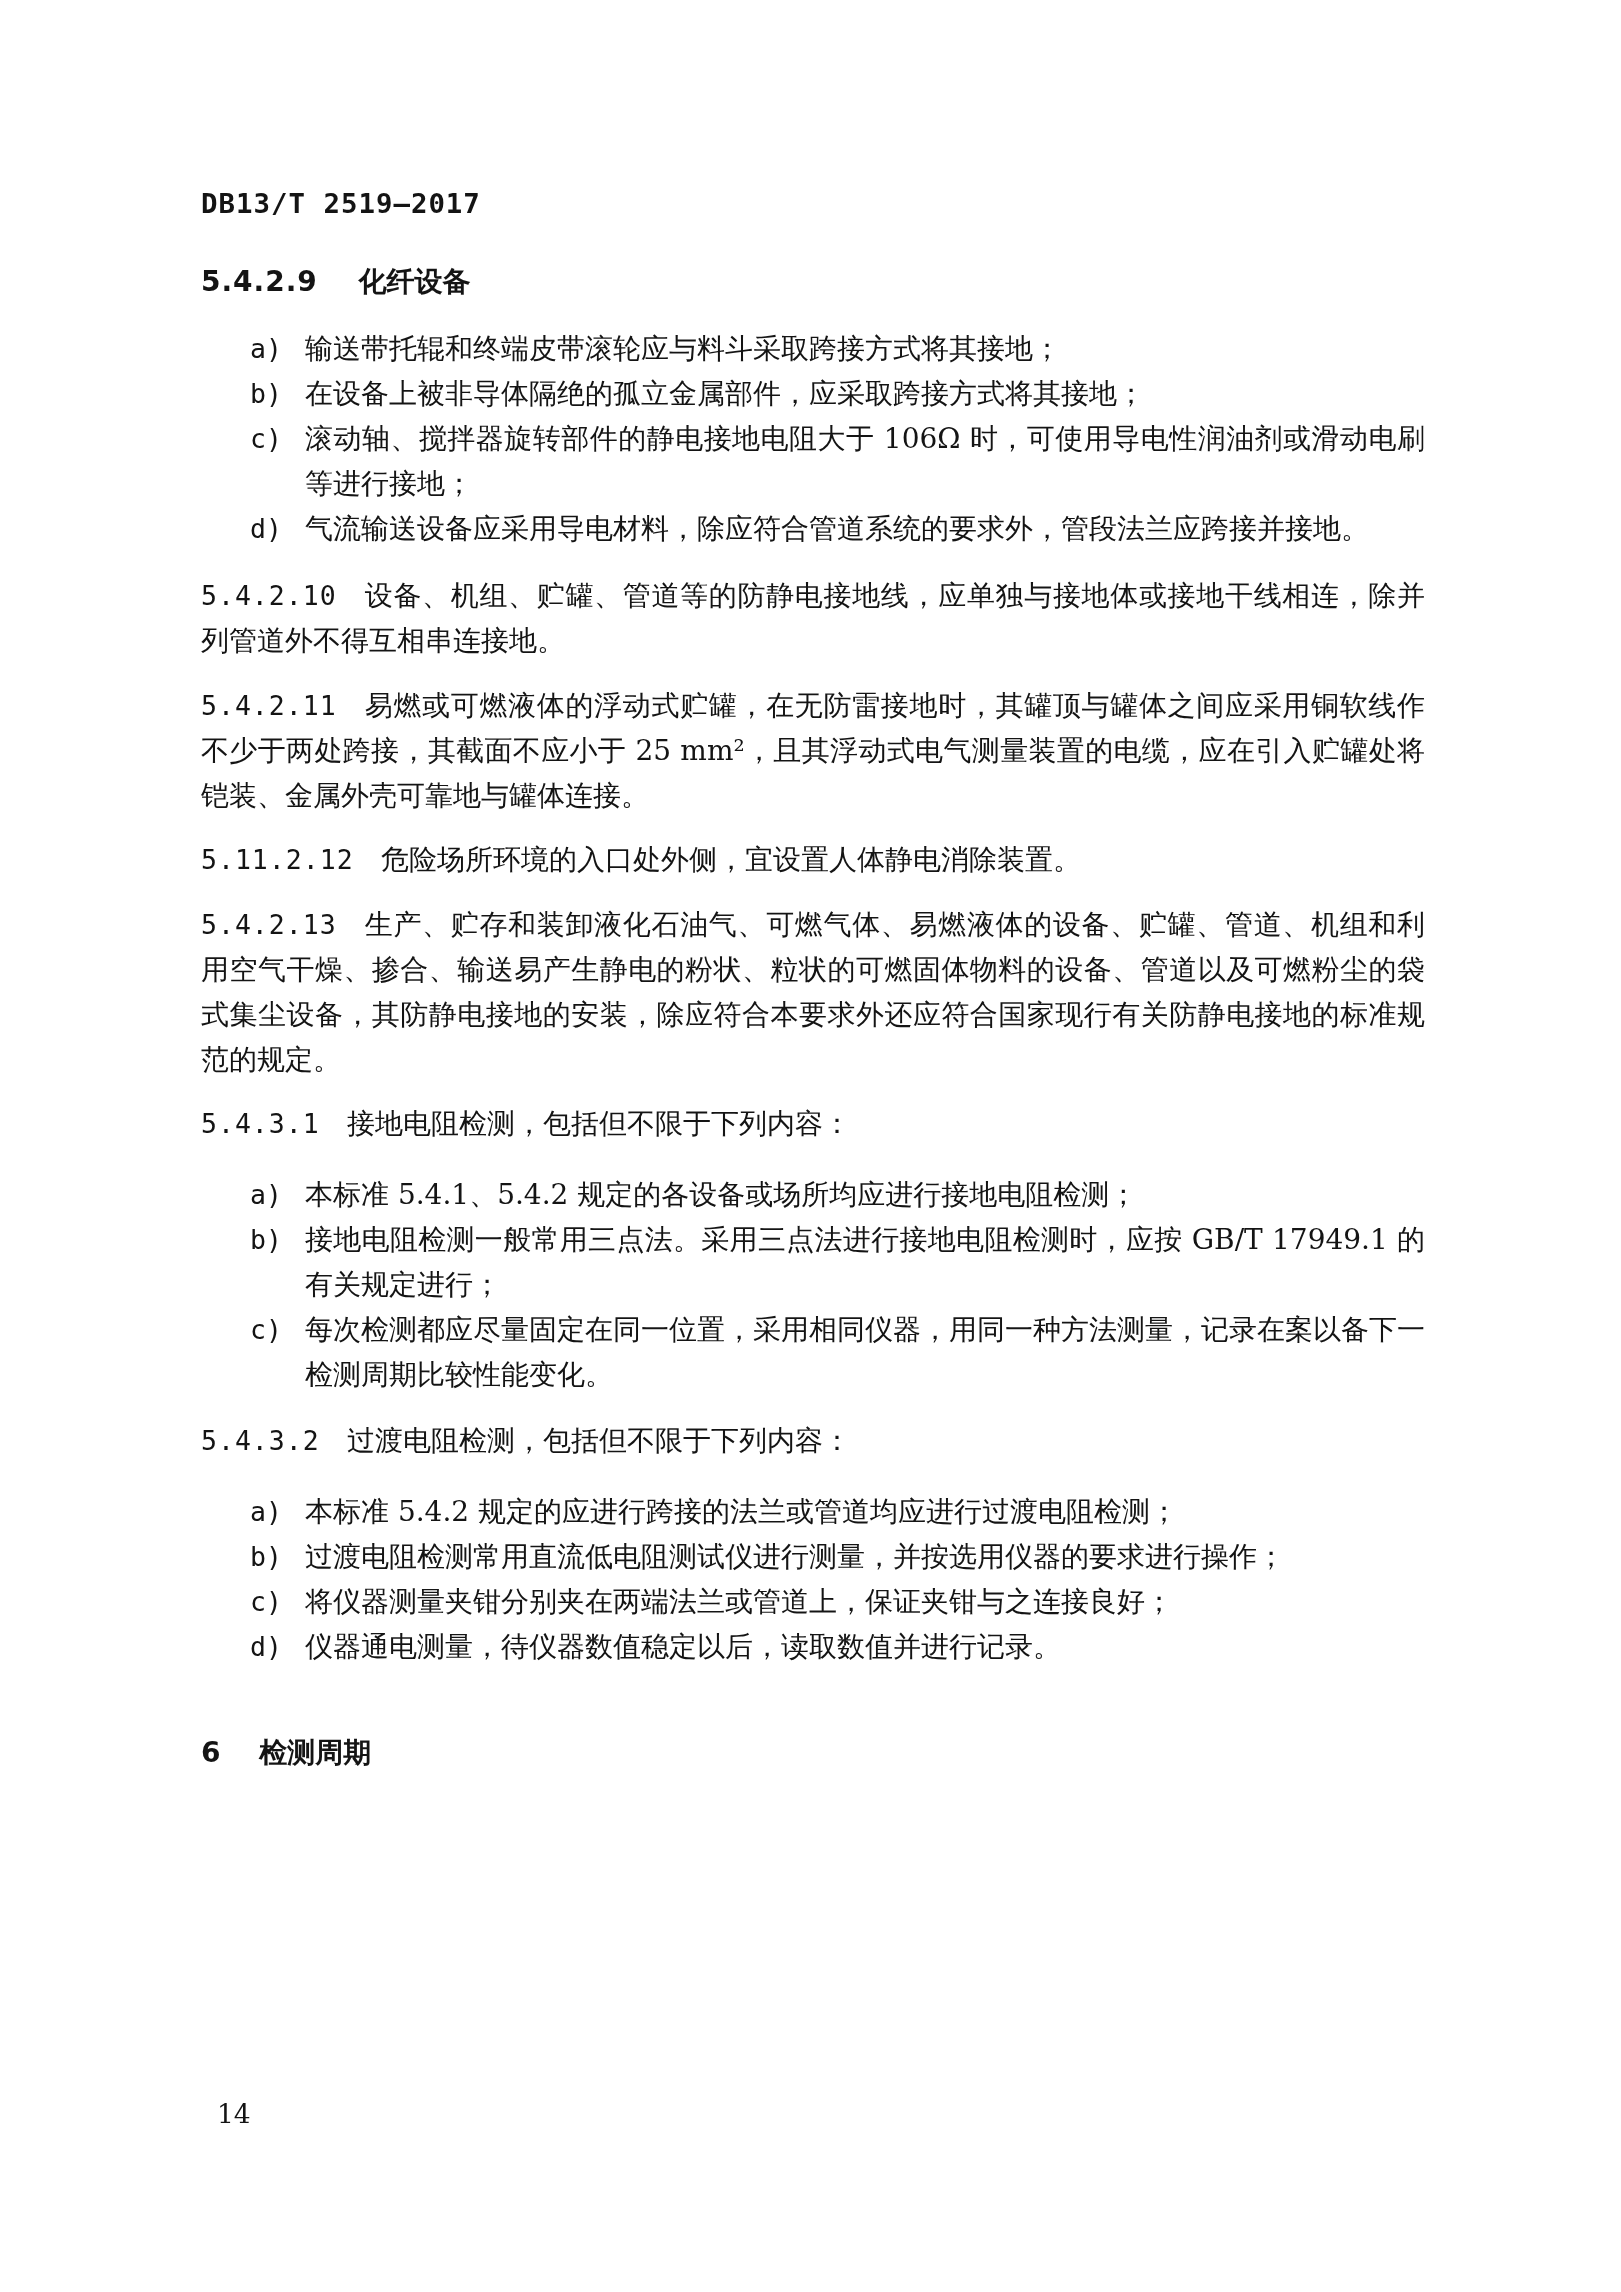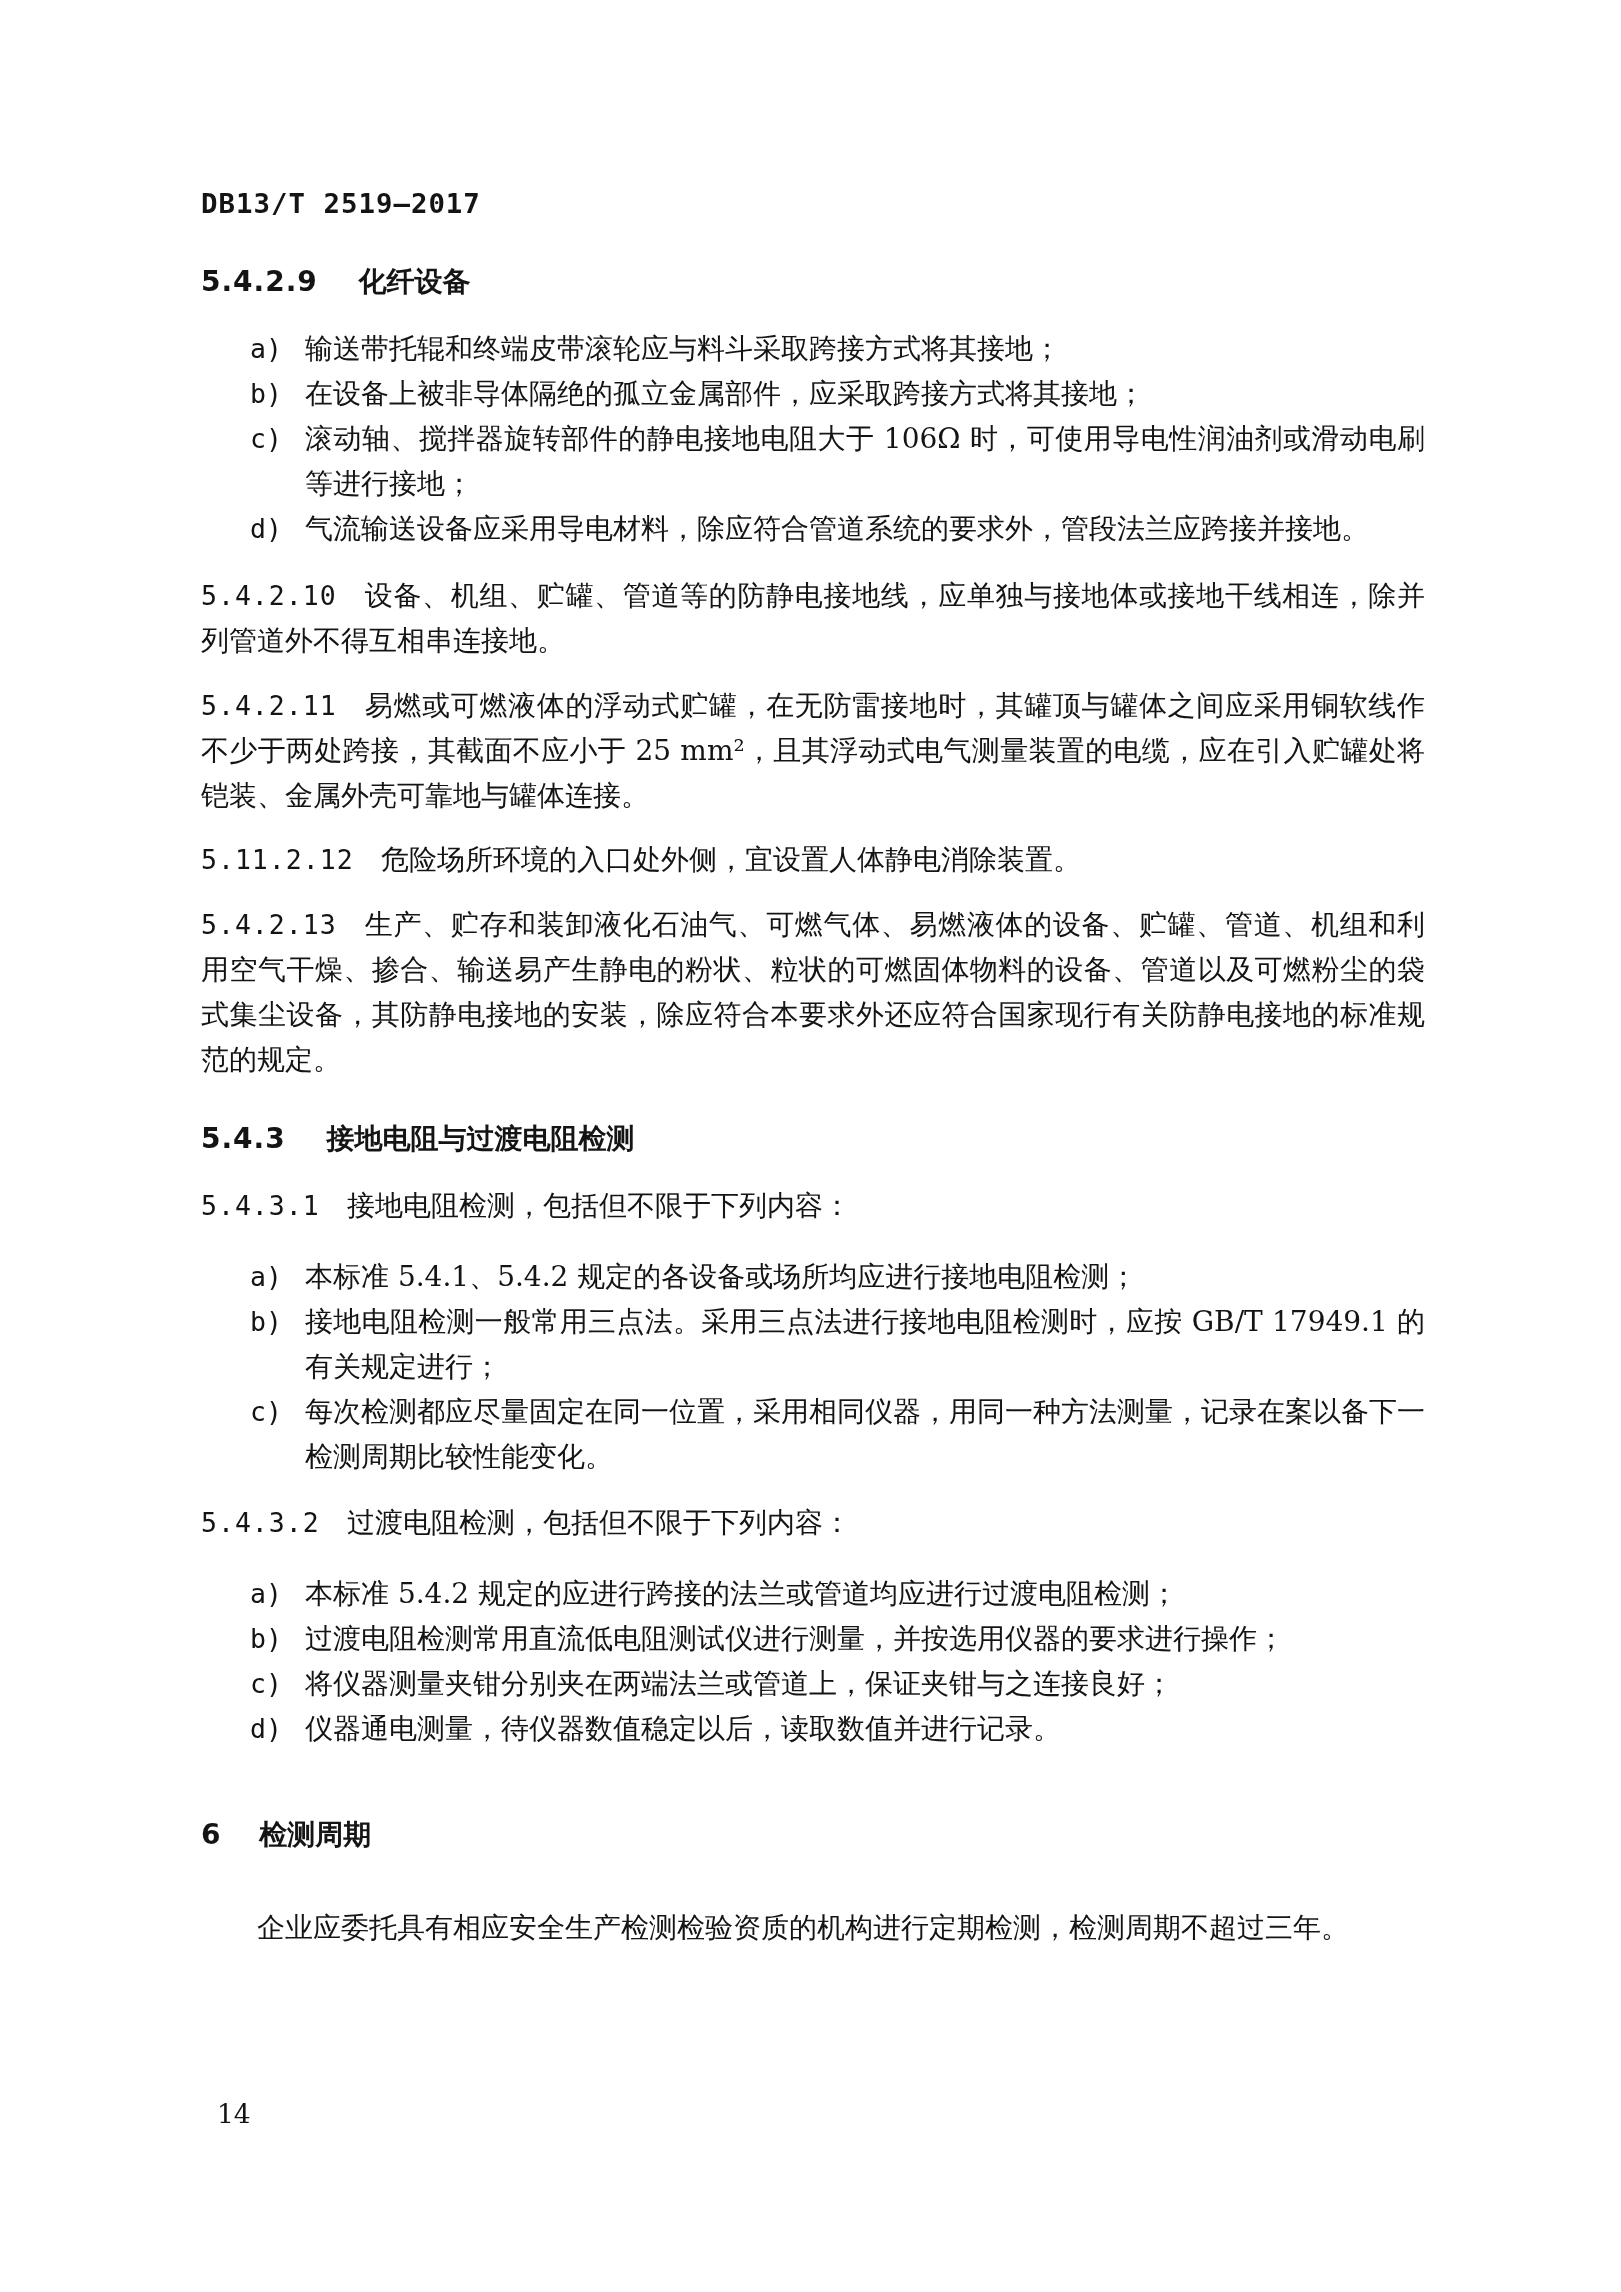--- a/index.html
+++ b/index.html
@@ -126,24 +126,20 @@
     </p>
 
     <p class="clause">
       <span class="cnum">5.11.2.12</span><span>危险场所环境的入口处外侧，宜设置人体静电消除装置。</span>
     </p>
 
     <p class="clause">
       <span class="cnum">5.4.2.13</span><span>生产、贮存和装卸液化石油气、可燃气体、易燃液体的设备、贮罐、管道、机组和利用空气干燥、掺合、输送易产生静电的粉状、粒状的可燃固体物料的设备、管道以及可燃粉尘的袋式集尘设备，其防静电接地的安装，除应符合本要求外还应符合国家现行有关防静电接地的标准规范的规定。</span>
     </p>
 
-    <h3 class="clause-heading" style="margin-top:39px;">
-      <span class="hnum">5.4.3</span>
-      <span>接地电阻与过渡电阻检测</span>
-    </h3>
 
     <p class="clause">
       <span class="cnum">5.4.3.1</span><span>接地电阻检测，包括但不限于下列内容：</span>
     </p>
 
     <div class="alpha-list" style="margin-top:25.5px;">
       <div class="li">
         <span class="marker">a)</span>
         <span class="text">本标准 5.4.1、5.4.2 规定的各设备或场所均应进行接地电阻检测；</span>
       </div>
@@ -178,21 +174,20 @@
         <span class="marker">d)</span>
         <span class="text">仪器通电测量，待仪器数值稳定以后，读取数值并进行记录。</span>
       </div>
     </div>
 
     <h3 class="chapter-heading">
       <span class="hnum">6</span>
       <span>检测周期</span>
     </h3>
 
-    <p class="indent-para">企业应委托具有相应安全生产检测检验资质的机构进行定期检测，检测周期不超过三年。</p>
 
   </div>
 
   <div class="page-footer">
     <span>14</span>
   </div>
 </div>
 
 
 </body></html>

